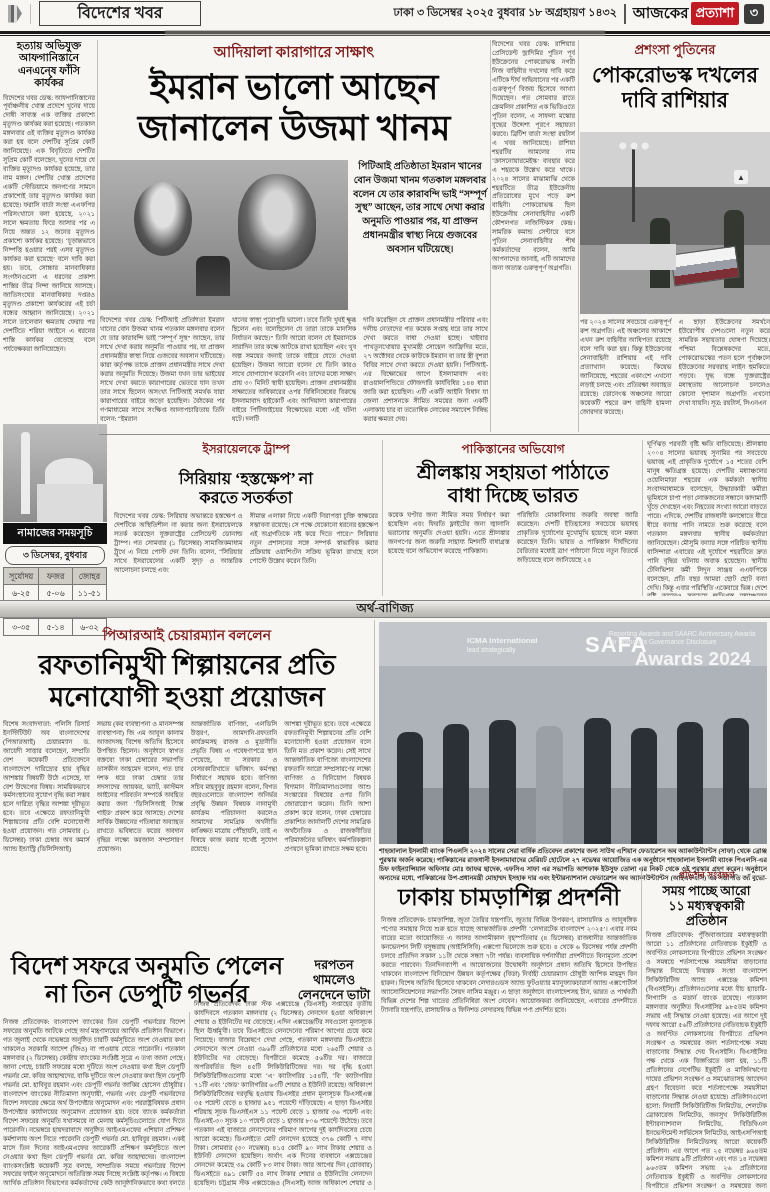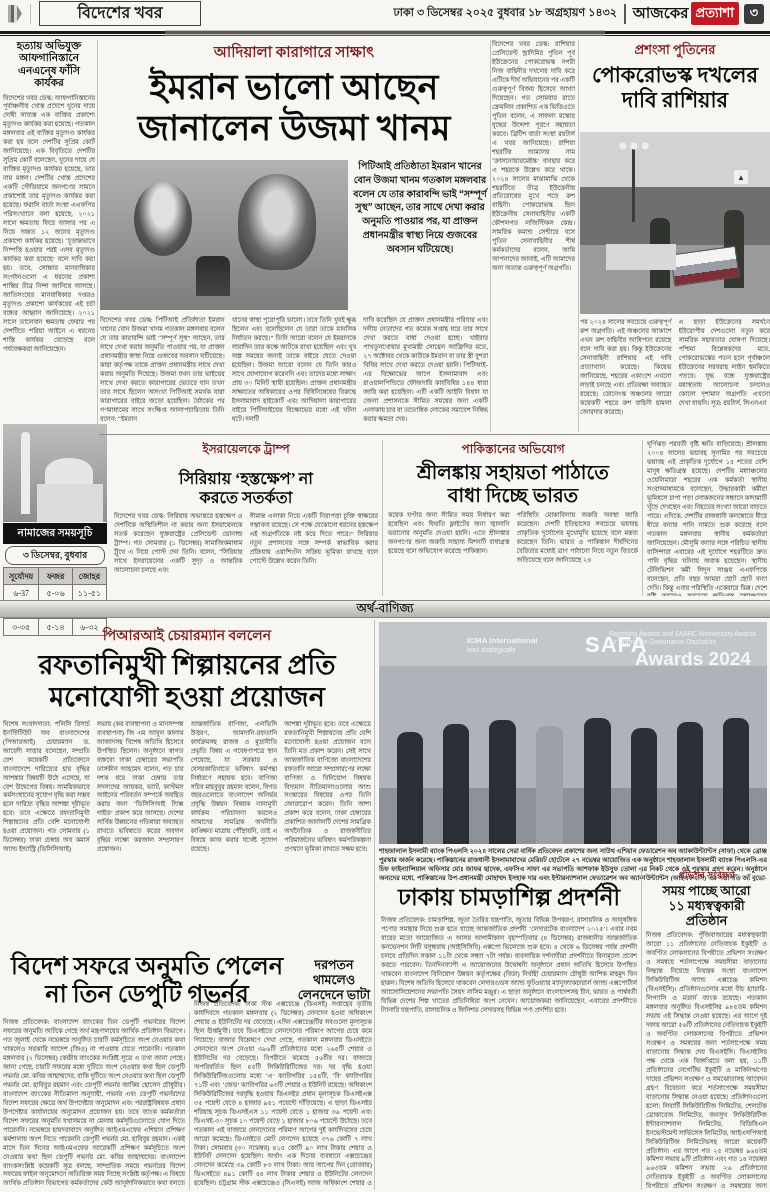--- a/index.html
+++ b/index.html
@@ -20,21 +20,21 @@
   .hdr-box{border:1.5px solid #444;display:flex;align-items:center;justify-content:center;
            font-weight:bold;font-size:16px;}
   .logo-red{background:#c11a24;color:#fff;font-weight:bold;padding:1px 5px;border-radius:2px;}
   .page-num{background:#3c3c3c;color:#fff;font-weight:bold;width:20px;height:20px;
             display:flex;align-items:center;justify-content:center;border-radius:3px;font-size:13px;}
   
   .prayer-title{background:#111;color:#fff;font-weight:bold;text-align:center;font-size:10.5px;padding:2px 0;}
   .prayer-date{border:1px solid #555;border-radius:8px;text-align:center;font-weight:bold;font-size:9px;margin:2px;padding:1px 12px;}
   .ptable{width:100%;border-collapse:collapse;font-size:8px;text-align:center;}
   .ptable td{border:1px solid #777;padding:1.5px 0;}
-  .ptable .ph{background:#cfccc6;font-weight:bold;}
+  .ptable .ph{background:#cfccc6;font-weight:normal;}
   
   .section-bar{background:linear-gradient(180deg,#efeeea,#c9c7c1 60%,#b5b3ad);border-top:1px solid #888;
                border-bottom:1px solid #888;display:flex;align-items:center;justify-content:center;
                font-weight:bold;font-size:12px;color:#222;}
   
   .sil{background:#2b2f36;border-radius:9px 9px 0 0;}
   .sil.light{background:#9aa0a6;}
   .src{font-weight:bold;}
 </style>
 </head>
@@ -75,21 +75,21 @@
     <div class="prayer-title">নামাজের সময়সূচি</div>
     <div class="prayer-date">৩ ডিসেম্বর, বুধবার</div>
     <table class="ptable">
       <tbody>
           <tr>
         <td class="ph">সূর্যোদয়</td>
         <td class="ph">ফজর</td>
         <td class="ph">জোহর</td>
       </tr>
       <tr>
-        <td>৬-37</td>
+        <td>৬-২৫</td>
         <td>৫-০৬</td>
         <td>১১-৫১</td>
       </tr>
       <tr>
         <td class="ph">আসর</td>
         <td class="ph">মাগরিব</td>
         <td class="ph">এশা</td>
       </tr>
       <tr>
         <td>৩-৩৫</td>

